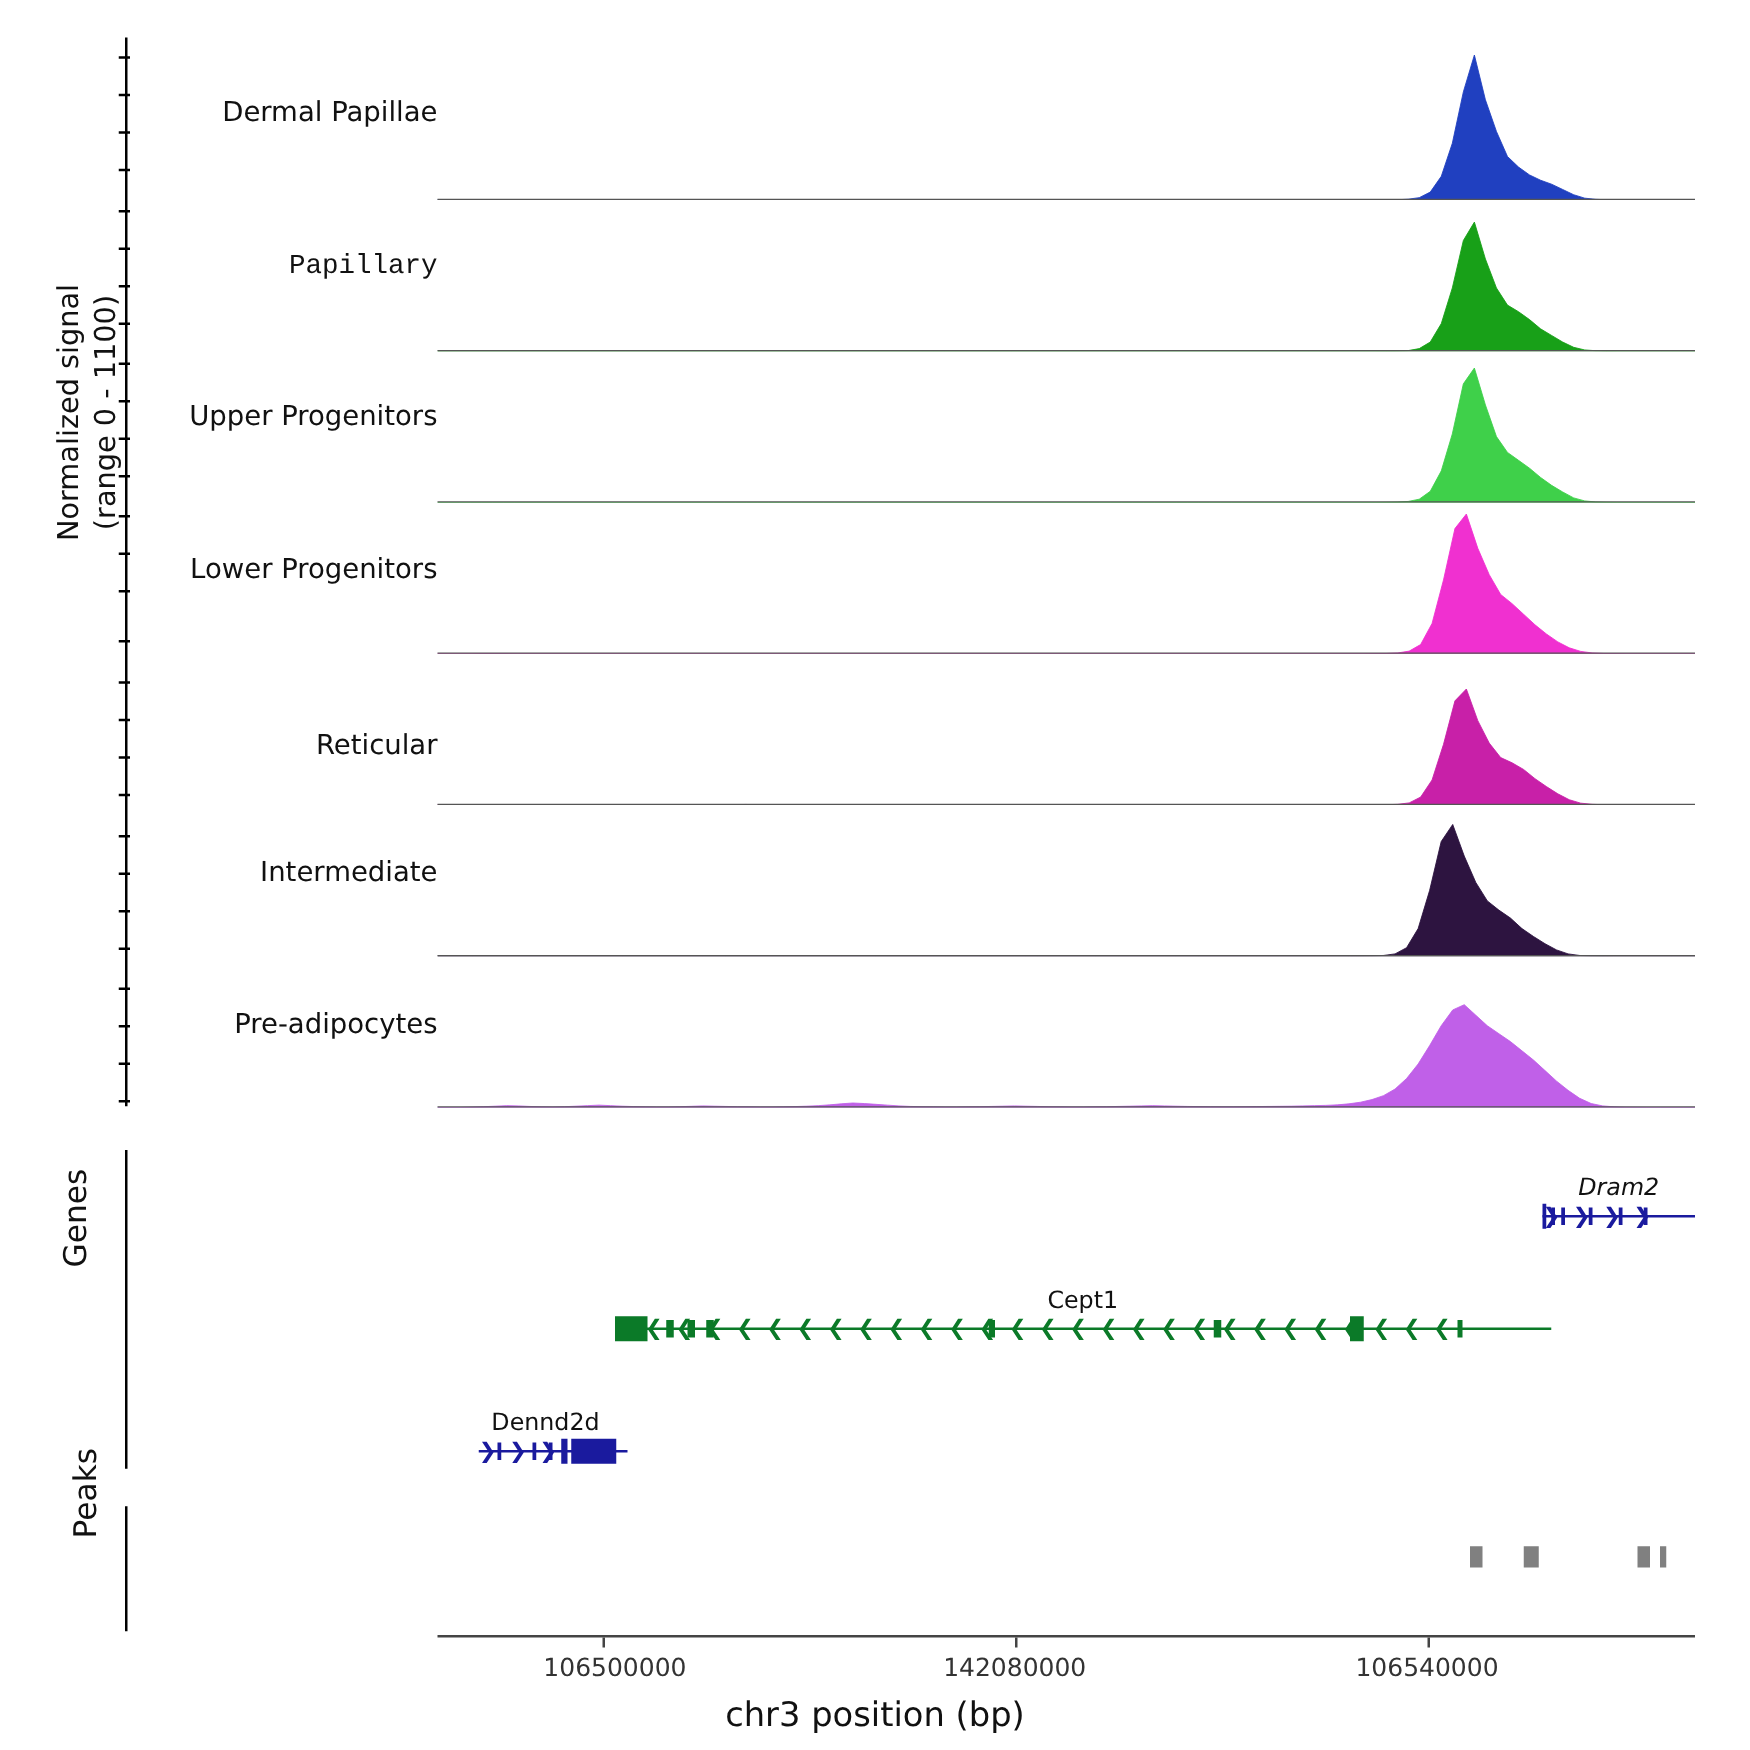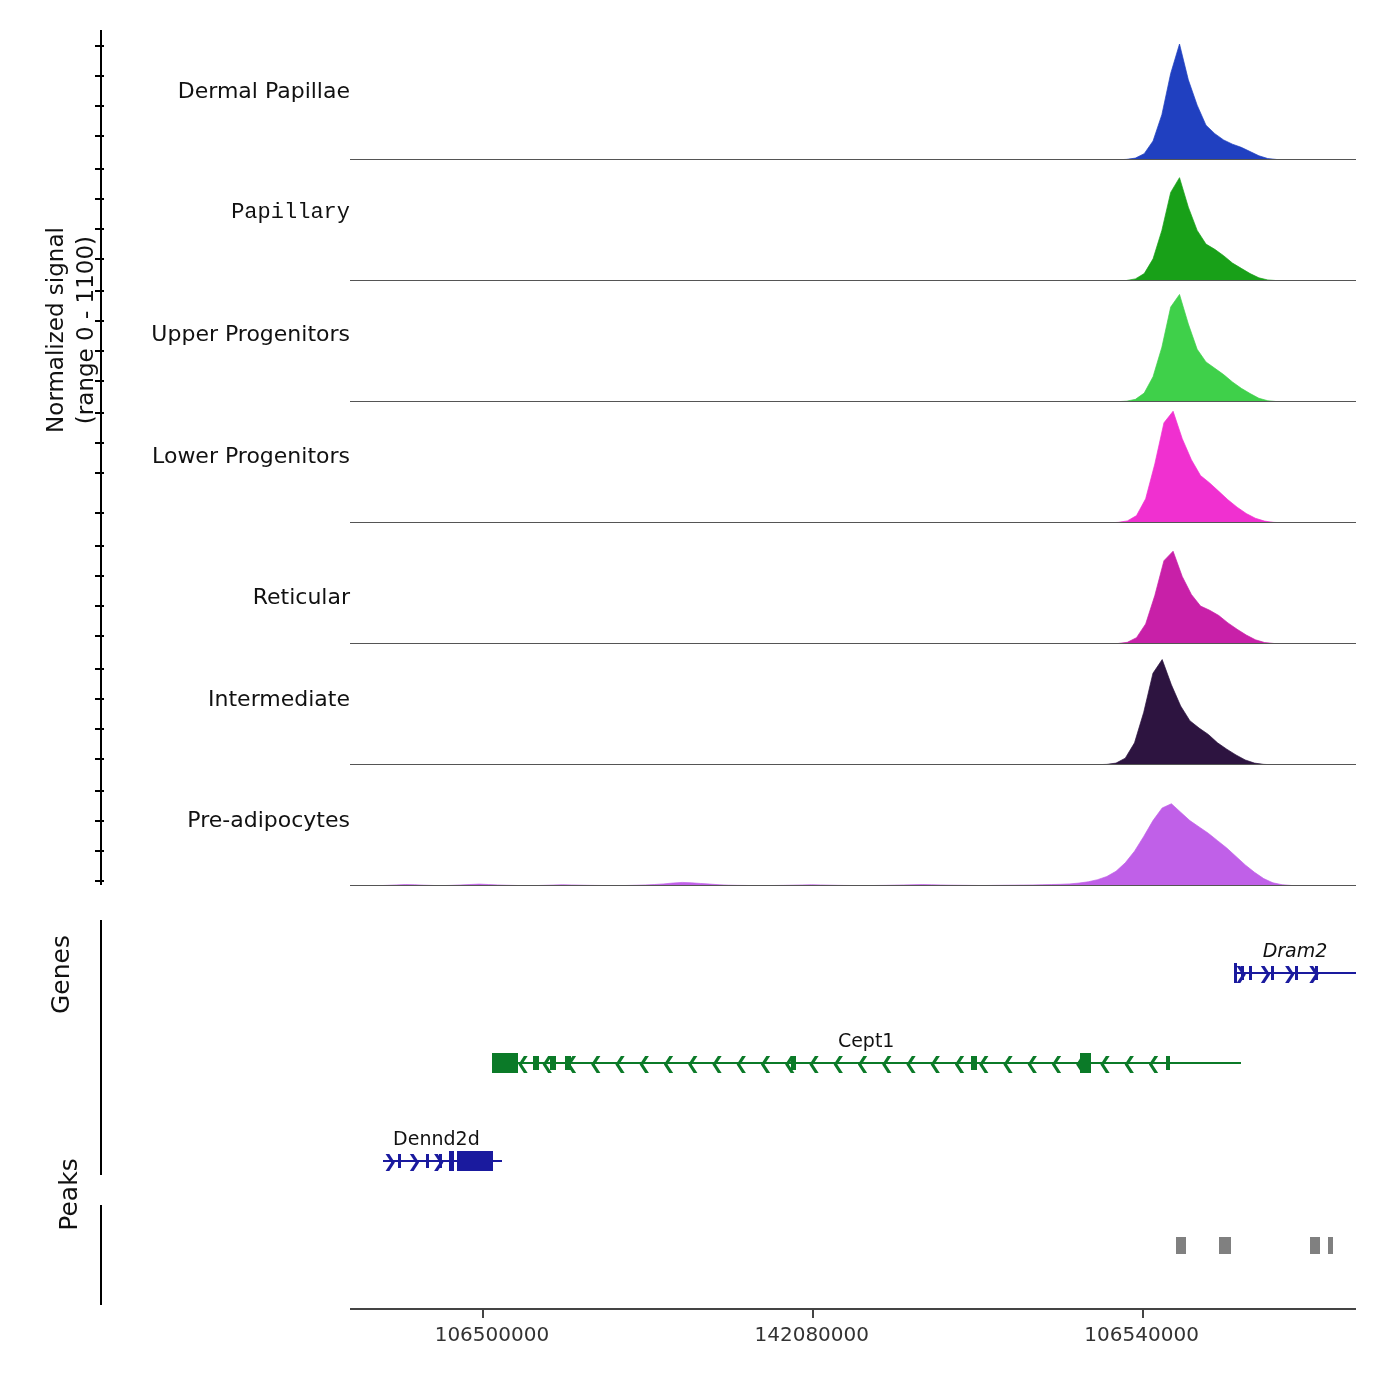--- a/index.html
+++ b/index.html
@@ -324,20 +324,21 @@
 
   <div class="xaxis-line"></div>
   <div id="xticks">
       <div class="xtick" style="left: 481.934px;"></div>
       <div class="xticklabel" style="left: 481.934px; margin-left: 10px;">106500000</div>
       <div class="xtick" style="left: 811.77px;"></div>
       <div class="xticklabel" style="left: 811.77px;">142080000</div>
       <div class="xtick" style="left: 1141.61px;"></div>
       <div class="xticklabel" style="left: 1141.61px;">106540000</div>
     </div>
+  <div class="xlabel">chr3 position (bp)</div>
 
 <div class="track-name" style="top: 78px;">Dermal Papillae</div>
     <div class="track-name" style="top: 200px; font-family: Liberation Mono, monospace;">Papillary</div>
     <div class="track-name" style="top: 321px;">Upper Progenitors</div>
     <div class="track-name" style="top: 443px;">Lower Progenitors</div>
     <div class="track-name" style="top: 564px; margin-top: 20px;">Reticular</div>
     <div class="track-name" style="top: 686px;">Intermediate</div>
     <div class="track-name" style="top: 807px;">Pre-adipocytes</div>
   </div>
 

